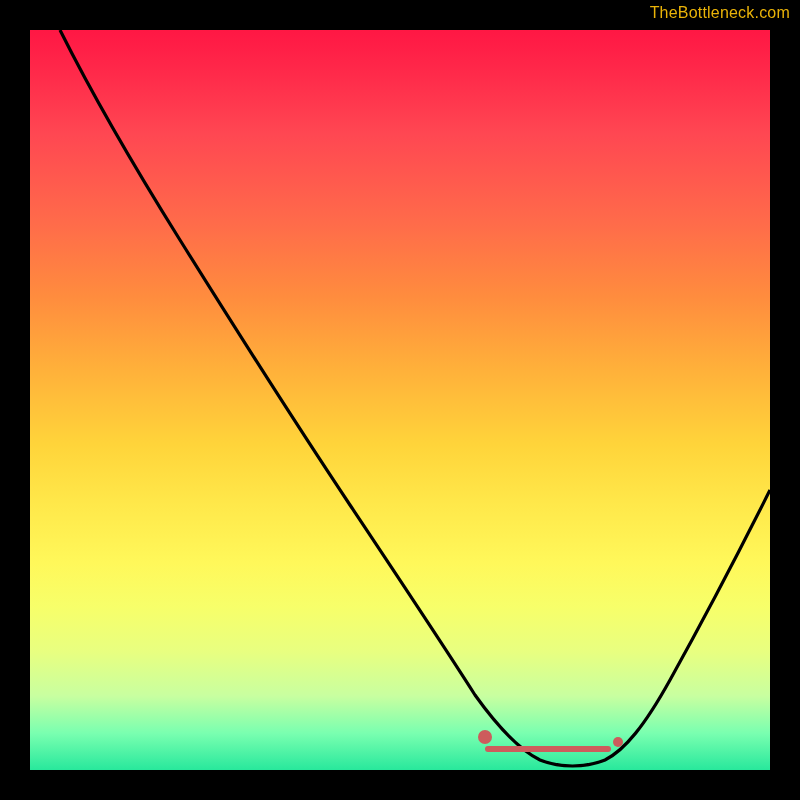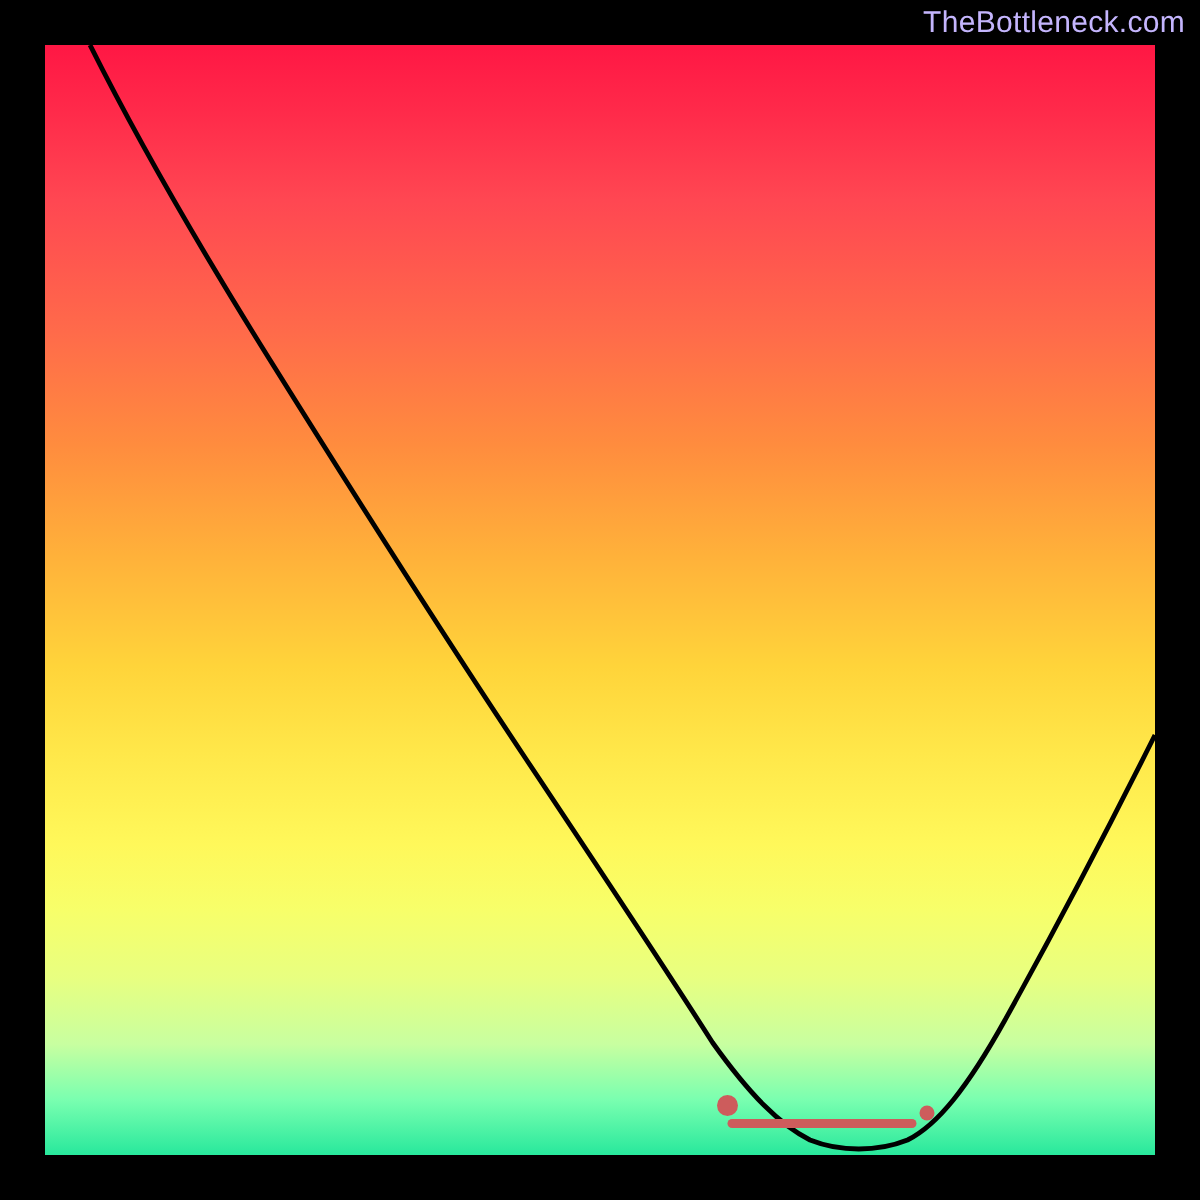--- a/index.html
+++ b/index.html
@@ -1,17 +1,17 @@
 <!DOCTYPE html>
 <html><head>
 <meta charset="utf-8">
 <style>
   * { margin: 0; padding: 0; box-sizing: border-box; }
   body { width: 800px; height: 800px; background: #000; position: relative; font-family: Arial, sans-serif; }
-  .watermark { position: absolute; top: 4px; right: 10px; color: #c4b5fd; font-size: 20px; font-weight: 500; letter-spacing: 0.2px; z-index: 10; }
+  .watermark { position: absolute; top: 4px; right: 10px; color: #eab308; font-size: 16px; font-weight: 500; letter-spacing: 0.2px; z-index: 10; }
   .plot-area { position: absolute; left: 30px; top: 30px; width: 740px; height: 740px; }
   .gradient-bg { position: absolute; inset: 0; background: linear-gradient(to bottom,
       #ff1744 0%,
       #ff2a4a 6%,
       #ff4752 14%,
       #ff6b4a 26%,
       #ff8c3e 36%,
       #ffb13a 46%,
       #ffd43a 56%,
       #ffe84a 64%,

